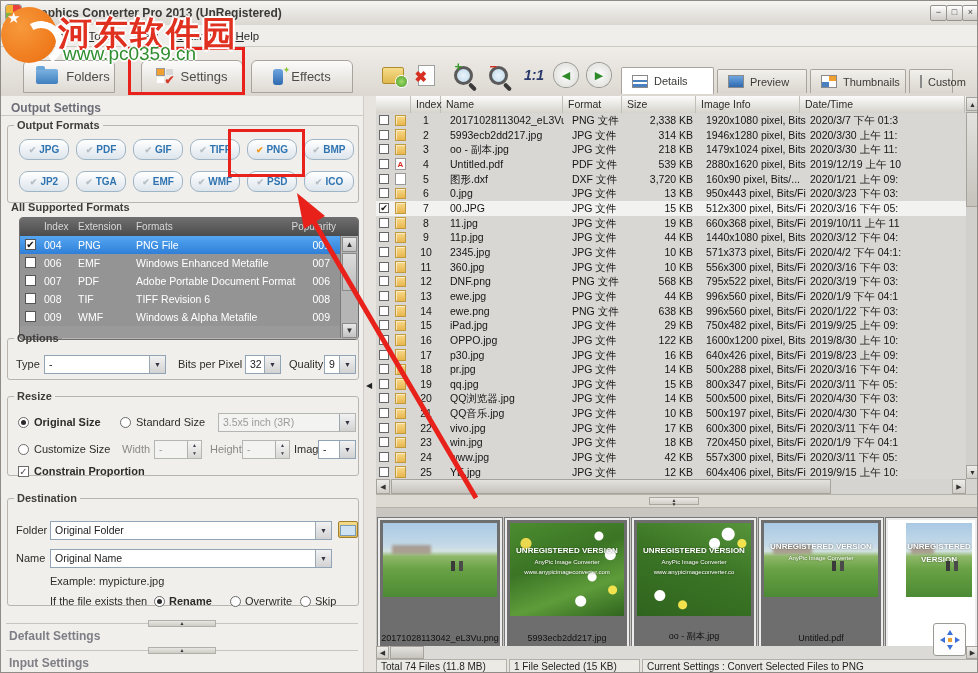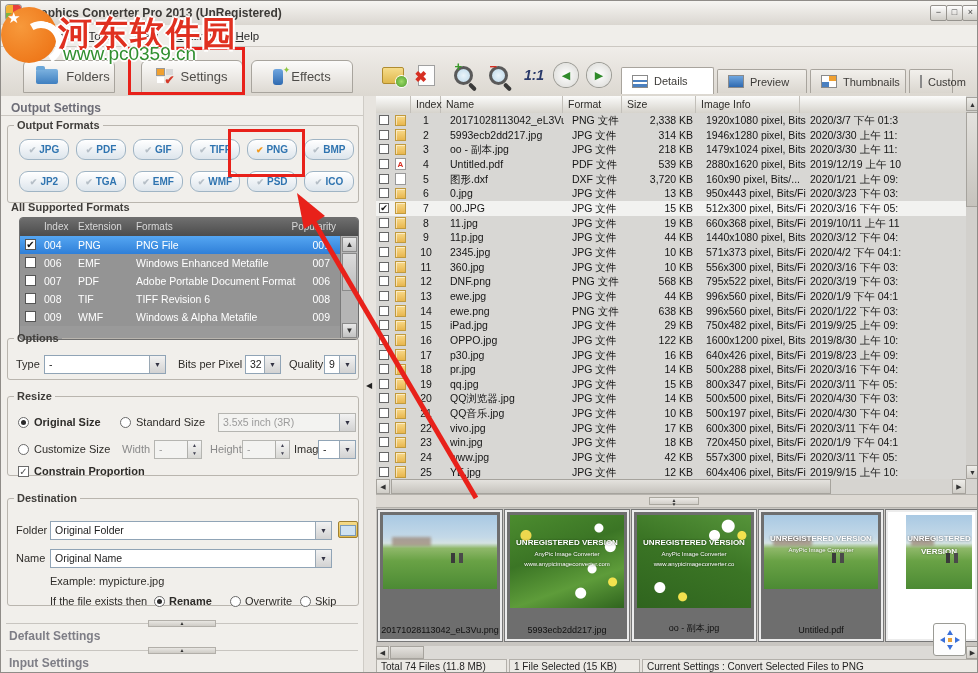--- a/index.html
+++ b/index.html
@@ -108,21 +108,21 @@
   .sb-v{left:965px;top:96px;width:13px;height:382px;background:#d2d0cc;}
   .sb-h{left:375px;top:478px;width:590px;height:15px;background:#d6d4d0;}
   .sb-btn{position:absolute;background:linear-gradient(#eeede9,#d0cdc7);border:1px solid #a6a39d;font-size:7px;color:#333;text-align:center;box-sizing:border-box;}
   .sb-thumb{position:absolute;background:linear-gradient(#e4e2de,#c6c3bd);border:1px solid #a6a39d;box-sizing:border-box;}
   .sb-corner{left:965px;top:478px;width:13px;height:15px;background:#d6d4d0;}
   
   .hsplit{left:375px;top:493px;width:603px;height:14px;background:#ddd9d3;border-top:1px solid #b5b2ac;border-bottom:1px solid #b5b2ac;box-sizing:border-box;}
   .hsplit .grip{position:absolute;left:273px;top:2px;width:50px;height:8px;background:linear-gradient(#eceae6,#d2cfc9);border:1px solid #aaa79f;font-size:5px;line-height:4px;text-align:center;color:#333;box-sizing:border-box;}
   
   .thumbzone{left:375px;top:507px;width:603px;height:138px;background:#c9c6c1;overflow:hidden;}
-  .thumb{position:absolute;top:2px;height:131px;width:124px;background:#6e6e6e;border:2px solid #ececec;outline:1px solid #777;box-sizing:border-box;}
+  .thumb{position:absolute;top:10px;height:131px;width:124px;background:#6e6e6e;border:2px solid #ececec;outline:1px solid #777;box-sizing:border-box;}
   .thumb.partial{background:#fff;}
   .photo{position:absolute;left:3px;top:3px;right:3px;height:90px;overflow:hidden;}
   .photo.park{height:74px;background:linear-gradient(180deg,#a9c9e3 0%,#c4d9e8 30%,#d4e2e2 38%,#8fb86a 45%,#69a245 62%,#4c8a34 100%);}
   .photo.park::before{content:"";position:absolute;left:8%;top:30%;width:34%;height:12%;background:#8a6a52;opacity:.55;filter:blur(1.5px);}
   .photo.park::after{content:"";position:absolute;left:60%;top:52%;width:4px;height:10px;background:#3a3a3a;box-shadow:8px 0 0 #4a4a4a;}
   .photo.grass{height:93px;background:
     radial-gradient(circle at 14% 22%,#ecd84e 0 5px,transparent 6px),
     radial-gradient(circle at 78% 14%,#fff 0 4px,transparent 5px),
     radial-gradient(circle at 88% 34%,#fff 0 5px,transparent 6px),
     radial-gradient(circle at 72% 58%,#fff 0 4px,transparent 5px),
@@ -405,20 +405,21 @@
   <div class="abs vd-arrow">◀</div>
 
   <div class="abs tablewrap">
     <div class="thead" id="tbl-head">
         <div class="hc" style="left: 0px; width: 35px;"></div>
         <div class="hc" style="left: 35px; width: 30px;">Index</div>
         <div class="hc" style="left: 65px; width: 122px;">Name</div>
         <div class="hc" style="left: 187px; width: 59px;">Format</div>
         <div class="hc" style="left: 246px; width: 74px;">Size</div>
         <div class="hc" style="left: 320px; width: 104px;">Image Info</div>
+        <div class="hc" style="left: 424px; width: 165px;">Date/Time</div>
       </div>
     <div class="tbody" id="tbl-body">
         <div class="t-row">
           <div class="t-cb"></div>
           <div class="t-ic image"></div>
           <span class="c-ix">1</span>
           <span class="c-nm">20171028113042_eL3Vu.png</span>
           <span class="c-fm">PNG 文件</span>
           <span class="c-sz">2,338 KB</span>
           <span class="c-if">1920x1080 pixel,  Bits...</span>

